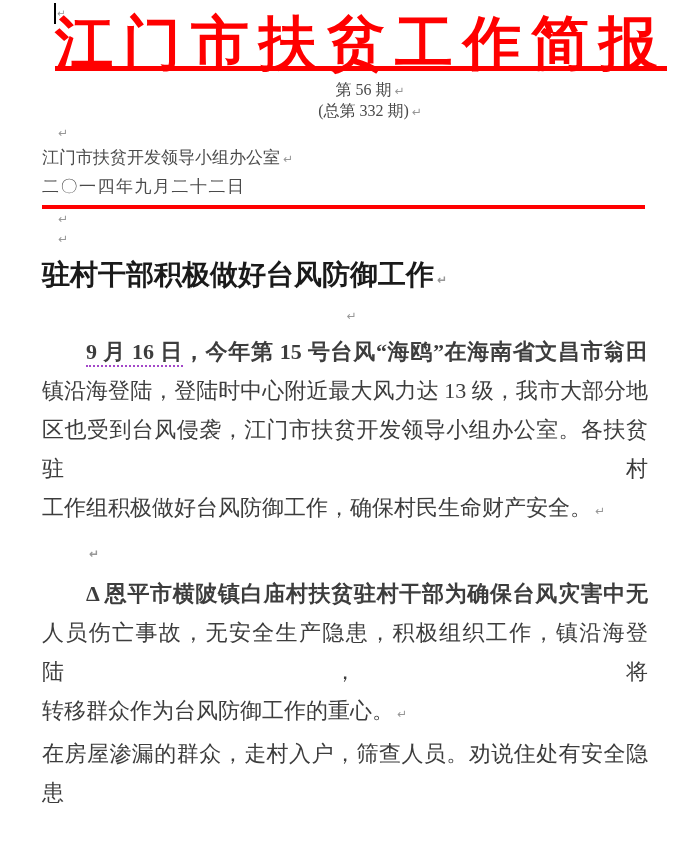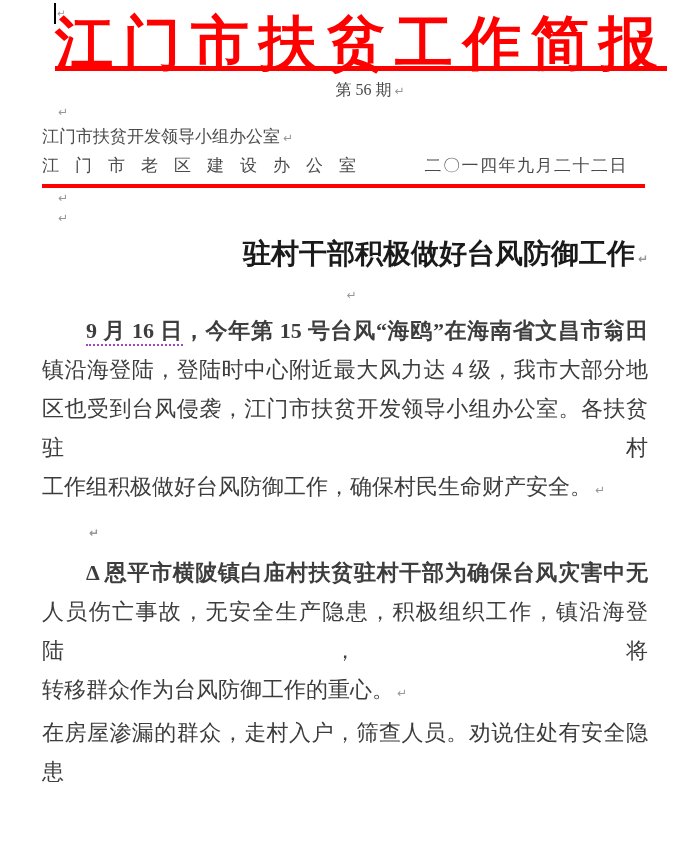--- a/index.html
+++ b/index.html
@@ -38,21 +38,21 @@
   .blankline.tall{height:22px;line-height:22px;}
   .blankline.center{padding-left:0;text-align:center;height:32px;line-height:32px;}
   .pub{margin:0 52px 3px 42px;font-size:17px;color:#4a4a4a;}
   .org1{line-height:27px;}
   .orgrow{display:flex;justify-content:space-between;align-items:baseline;line-height:27px;}
   .org2{letter-spacing:16px;white-space:nowrap;}
   .date{padding-right:20px;letter-spacing:1.5px;white-space:nowrap;}
   .divider{height:4px;background:#ff0000;margin:5px 55px 0 42px;}
   .head{
     margin:0 52px 0 42px;
-    text-align:right;
+    text-align:left;
     font-size:28px;line-height:40px;
     font-weight:bold;
     color:#1a1a1a;
   }
   .head.first{margin-top:6px;}
   .bodytext{margin:0 52px 0 42px;font-size:22px;color:#3d3d3d;}
   .tline{
     line-height:39px;
     text-align:justify;
     text-align-last:justify;
@@ -68,31 +68,33 @@
 
   <div class="cursor">
     <span class="cbar"></span><span class="pmark tiny">↵</span>
   </div>
 
   <h1 class="title">江门市扶贫工作简报</h1>
 
   <div class="issue">
     <span>第 56 期</span><span class="pmark">↵</span>
   </div>
+  <div class="issue">
+    <span>(总第 332 期)</span><span class="pmark">↵</span>
+  </div>
 
   <div class="blankline tall">
     <span class="pmark">↵</span>
   </div>
 
   <div class="pub">
     <div class="org1">
       <span>江门市扶贫开发领导小组办公室</span><span class="pmark">↵</span>
     </div>
     <div class="orgrow">
-      <span class="org2">江门市老区建设办公室</span>
       <span class="date">二〇一四年九月二十二日</span>
     </div>
   </div>
 
   <div class="divider"></div>
 
   <div class="blankline">
     <span class="pmark">↵</span>
   </div>
   <div class="blankline">
@@ -102,21 +104,21 @@
   <h2 class="head first">
     <span>驻村干部积极做好台风防御工作</span><span class="pmark">↵</span>
   </h2>
 
   <div class="blankline center">
     <span class="pmark">↵</span>
   </div>
 
   <div class="bodytext">
       <div class="tline indent"><span class="dotted-u">9 月 16 日</span>，今年第 15 号台风“海鸥”在海南省文昌市翁田</div>
-      <div class="tline">镇沿海登陆，登陆时中心附近最大风力达 4 级，我市大部分地</div>
+      <div class="tline">镇沿海登陆，登陆时中心附近最大风力达 13 级，我市大部分地</div>
       <div class="tline">区也受到台风侵袭，江门市扶贫开发领导小组办公室。各扶贫驻村</div>
       <div class="tline natural">工作组积极做好台风防御工作，确保村民生命财产安全。<span class="pmark">↵</span></div>
     </div>
 
   <div class="bodytext">
     <div class="tline natural indent">
       <span class="pmark">↵</span>
     </div>
   </div>
 

